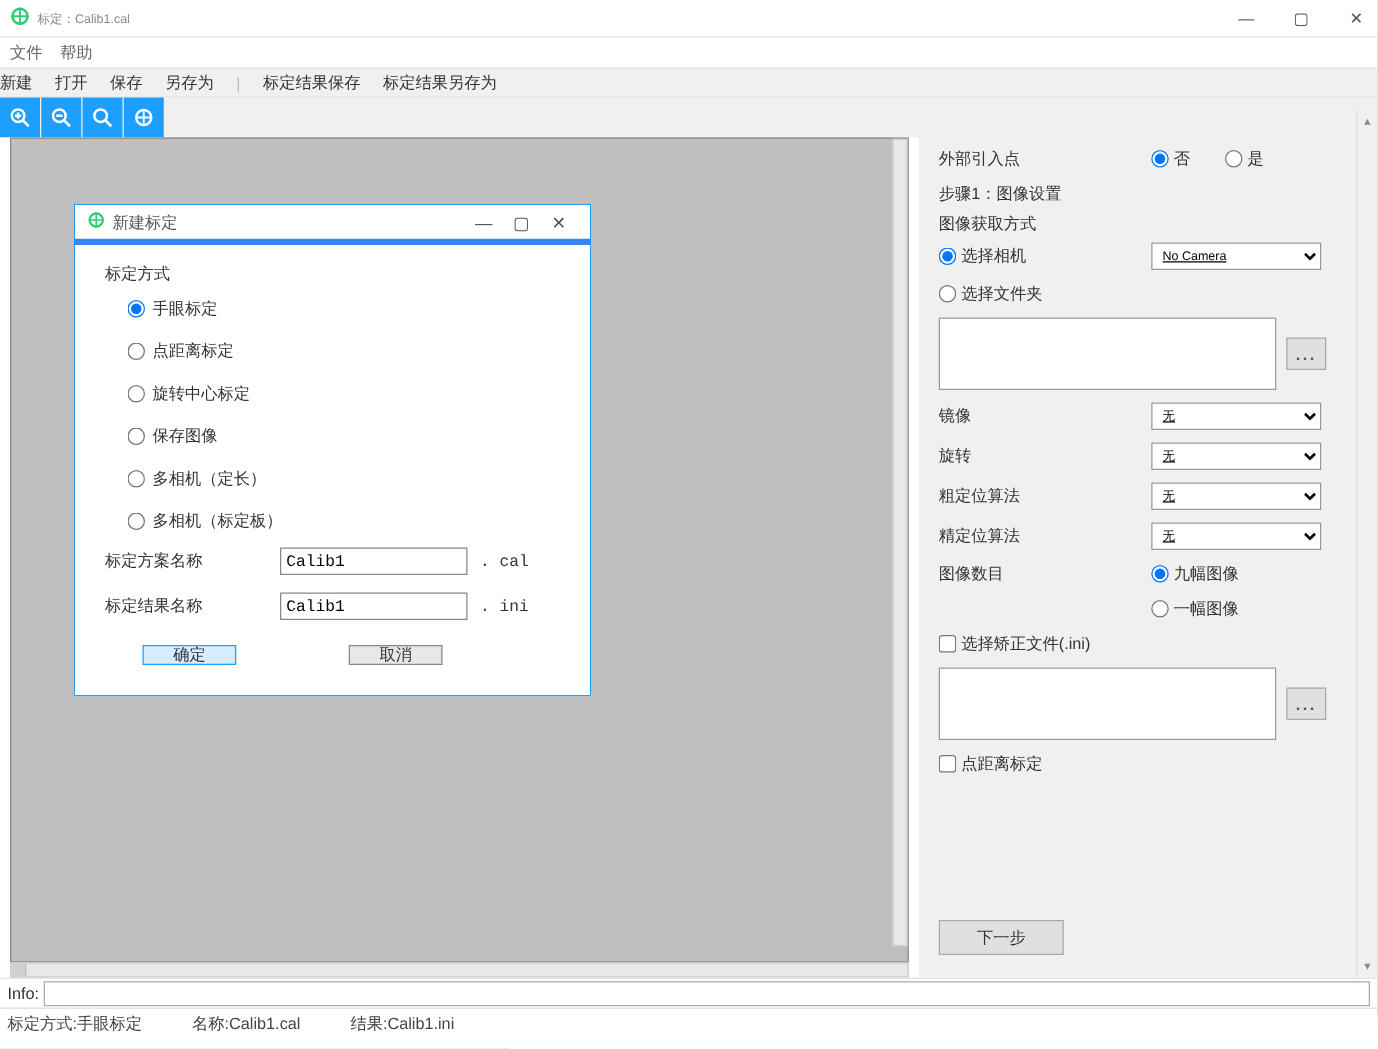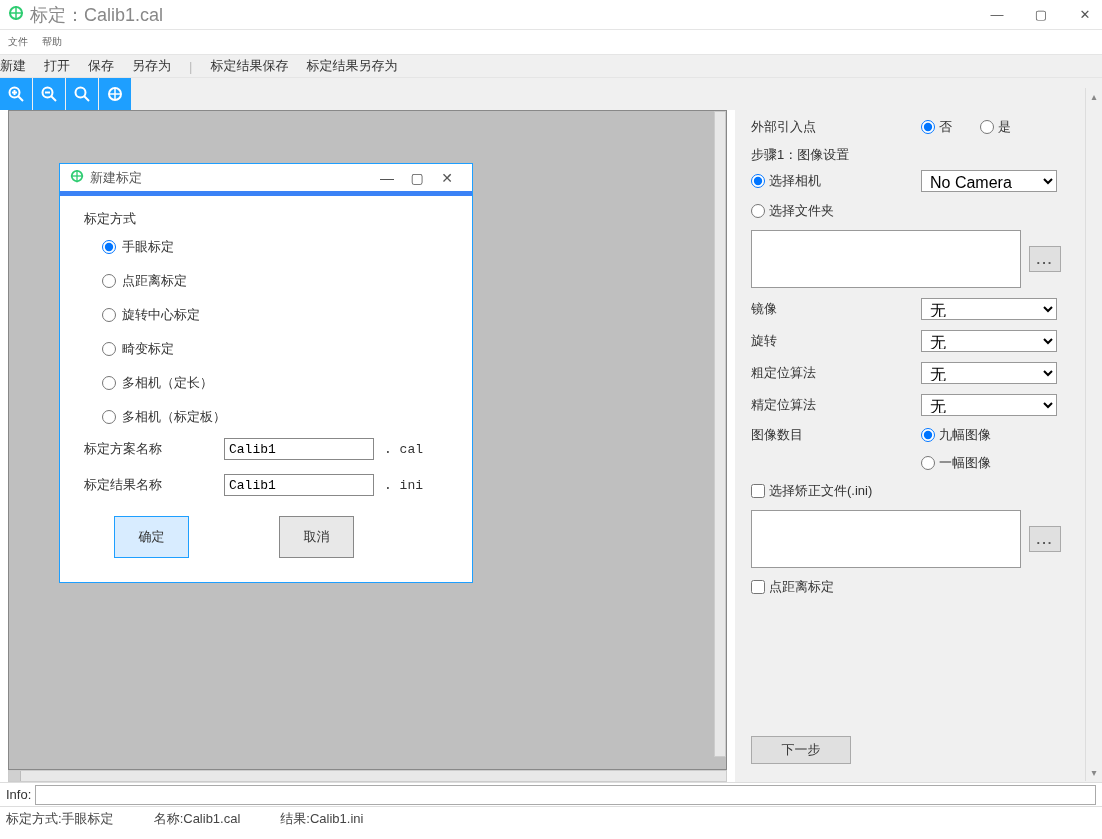--- a/index.html
+++ b/index.html
@@ -1,24 +1,24 @@
 <!DOCTYPE html>
 <html><head>
 <meta charset="utf-8">
 <style>
 * { box-sizing: border-box; margin: 0; padding: 0; }
 body { font-family: "Microsoft YaHei", sans-serif; font-size: 13px; color: #333; background: #fff; width: 1102px; height: 839px; overflow: hidden; position: relative; }
 
 .titlebar { height: 30px; display: flex; align-items: center; padding: 0 8px; background: #fff; border-bottom: 1px solid #e5e5e5; }
 .titlebar .app-icon { margin-right: 6px; }
-.titlebar .title { color: #888; font-size: 18px; flex: 1; }
+.titlebar .title { color: #888; font-size: 10px; flex: 1; }
 .titlebar .win-btns { display: flex; gap: 26px; }
 .titlebar .win-btn { width: 18px; text-align: center; color: #555; cursor: default; }
 
-.menubar { height: 24px; display: flex; align-items: center; padding: 0 8px; gap: 14px; color: #666; font-size: 10px; }
+.menubar { height: 24px; display: flex; align-items: center; padding: 0 8px; gap: 14px; color: #666; font-size: 13px; }
 .menubar span { cursor: default; }
 
 .toolbar { height: 24px; display: flex; align-items: center; padding: 0 0; gap: 18px; border-top: 1px solid #e5e5e5; border-bottom: 1px solid #e5e5e5; background: #f0f0f0; }
 .toolbar .tb-item { cursor: default; }
 .toolbar .sep { color: #bbb; }
 
 .icon-row { height: 32px; display: flex; align-items: stretch; background: #f0f0f0; }
 .icon-btn { width: 32px; height: 32px; display: flex; align-items: center; justify-content: center; background: #1e9fff; color: #fff; margin-right: 1px; cursor: pointer; }
 .icon-btn svg { stroke: #fff; fill: none; }
 
@@ -27,21 +27,21 @@
 .canvas-inner { position: absolute; top: 0; left: 8px; right: 8px; bottom: 12px; background: #bfbfbf; border: 1px solid #888; }
 .hscroll { position: absolute; left: 8px; right: 8px; bottom: 0; height: 12px; background: #e8e8e8; border: 1px solid #ccc; }
 .hscroll .thumb-left { position: absolute; left: 0; width: 12px; top: 0; bottom: 0; background: #d0d0d0; border-right: 1px solid #bbb; }
 .vscroll-canvas { position: absolute; right: 0; top: 0; bottom: 12px; width: 12px; background: #e8e8e8; border: 1px solid #ccc; }
 
 .right-panel { flex: 1; padding: 8px 12px 8px 16px; position: relative; background: #f0f0f0; }
 .right-panel .row { display: flex; align-items: center; margin-bottom: 10px; }
 .right-panel .label { width: 170px; }
 .right-panel .radio, .right-panel .checkbox { display: inline-flex; align-items: center; gap: 4px; margin-right: 28px; cursor: default; }
 .right-panel .section-label { margin-bottom: 6px; }
-.right-panel select, .right-panel input[type=text] { border: 1px solid #999; background: #fff; font-size: 16px; padding: 2px 4px; font-family: inherit; }
+.right-panel select, .right-panel input[type=text] { border: 1px solid #999; background: #fff; font-size: 10px; padding: 2px 4px; font-family: inherit; text-decoration: underline; }
 .right-panel select { width: 136px; height: 22px; }
 .right-panel .textarea-box { width: 270px; height: 58px; border: 1px solid #999; background: #fff; }
 .right-panel .browse-btn { width: 32px; height: 26px; background: #e0e0e0; border: 1px solid #aaa; margin-left: 8px; display: flex; align-items: center; justify-content: center; cursor: pointer; letter-spacing: 2px; font-weight: bold; color: #555; }
 .next-btn { width: 100px; height: 28px; background: #e0e0e0; border: 1px solid #aaa; cursor: pointer; display: flex; align-items: center; justify-content: center; position: absolute; bottom: 18px; left: 16px; }
 
 .outer-vscroll { position: absolute; right: 0; top: 88px; bottom: 58px; width: 17px; background: #f0f0f0; border-left: 1px solid #ddd; }
 .outer-vscroll .arrow { position: absolute; left: 0; right: 0; height: 17px; display: flex; align-items: center; justify-content: center; color: #888; font-size: 10px; }
 .outer-vscroll .arrow.up { top: 0; }
 .outer-vscroll .arrow.down { bottom: 0; }
 
@@ -58,21 +58,21 @@
 .dlg-title .win-btn { width: 30px; text-align: center; cursor: default; color: #555; font-size: 14px; }
 .dlg-body { padding: 14px 24px 24px 24px; }
 .fieldset-label { margin-bottom: 10px; }
 .radio-col { margin-left: 18px; display: flex; flex-direction: column; gap: 16px; margin-bottom: 12px; }
 .radio-col .radio { display: flex; align-items: center; gap: 6px; cursor: default; }
 .name-row { display: flex; align-items: center; margin-bottom: 14px; }
 .name-row .nl { width: 140px; }
 .name-row input { width: 150px; height: 22px; border: 1px solid #888; font-family: "Courier New", monospace; font-size: 13px; padding: 0 4px; }
 .name-row .ext { margin-left: 10px; font-family: "Courier New", monospace; }
 .dlg-btns { display: flex; gap: 90px; margin-left: 30px; margin-top: 20px; }
-.dlg-btn { width: 75px; height: 42px; border: 1px solid #888; background: #e8e8e8; display: flex; align-items: center; justify-content: center; cursor: pointer; }
+.dlg-btn { width: 75px; height: 16px; border: 1px solid #888; background: #e8e8e8; display: flex; align-items: center; justify-content: center; cursor: pointer; }
 .dlg-btn.primary { background: #d8ecff; border-color: #1e9fff; }
 
 input[type=radio], input[type=checkbox] { width: 14px; height: 14px; margin: 0; }
 .mono { font-family: "Courier New", monospace; }
 </style>
 </head>
 <body>
 
 <div class="titlebar">
   <span class="app-icon">
@@ -165,21 +165,21 @@
             <label class="radio">
                 <input type="radio" style="">
                 <span>点距离标定</span>
               </label>
             <label class="radio">
                 <input type="radio" style="">
                 <span>旋转中心标定</span>
               </label>
             <label class="radio">
                 <input type="radio" style="">
-                <span>畸变标定</span>
+                <span>保存图像</span>
               </label>
             <label class="radio">
                 <input type="radio" style="">
                 <span>多相机（定长）</span>
               </label>
             <label class="radio">
                 <input type="radio" style="">
                 <span>多相机（标定板）</span>
               </label>
           </div>
@@ -211,20 +211,21 @@
       <label class="radio">
           <input type="radio" checked="" style="">
           <span>否</span>
         </label>
       <label class="radio">
           <input type="radio" style="">
           <span>是</span>
         </label>
     </div>
     <div class="section-label">步骤1：图像设置</div>
+    <div class="section-label">图像获取方式</div>
     <div class="row">
       <span class="label"><label class="radio">
             <input type="radio" checked="" style="">
             <span>选择相机</span>
           </label></span>
       <select class="mono"><option>No Camera</option></select>
     </div>
     <div class="row">
       <label class="radio">
           <input type="radio" style="">

